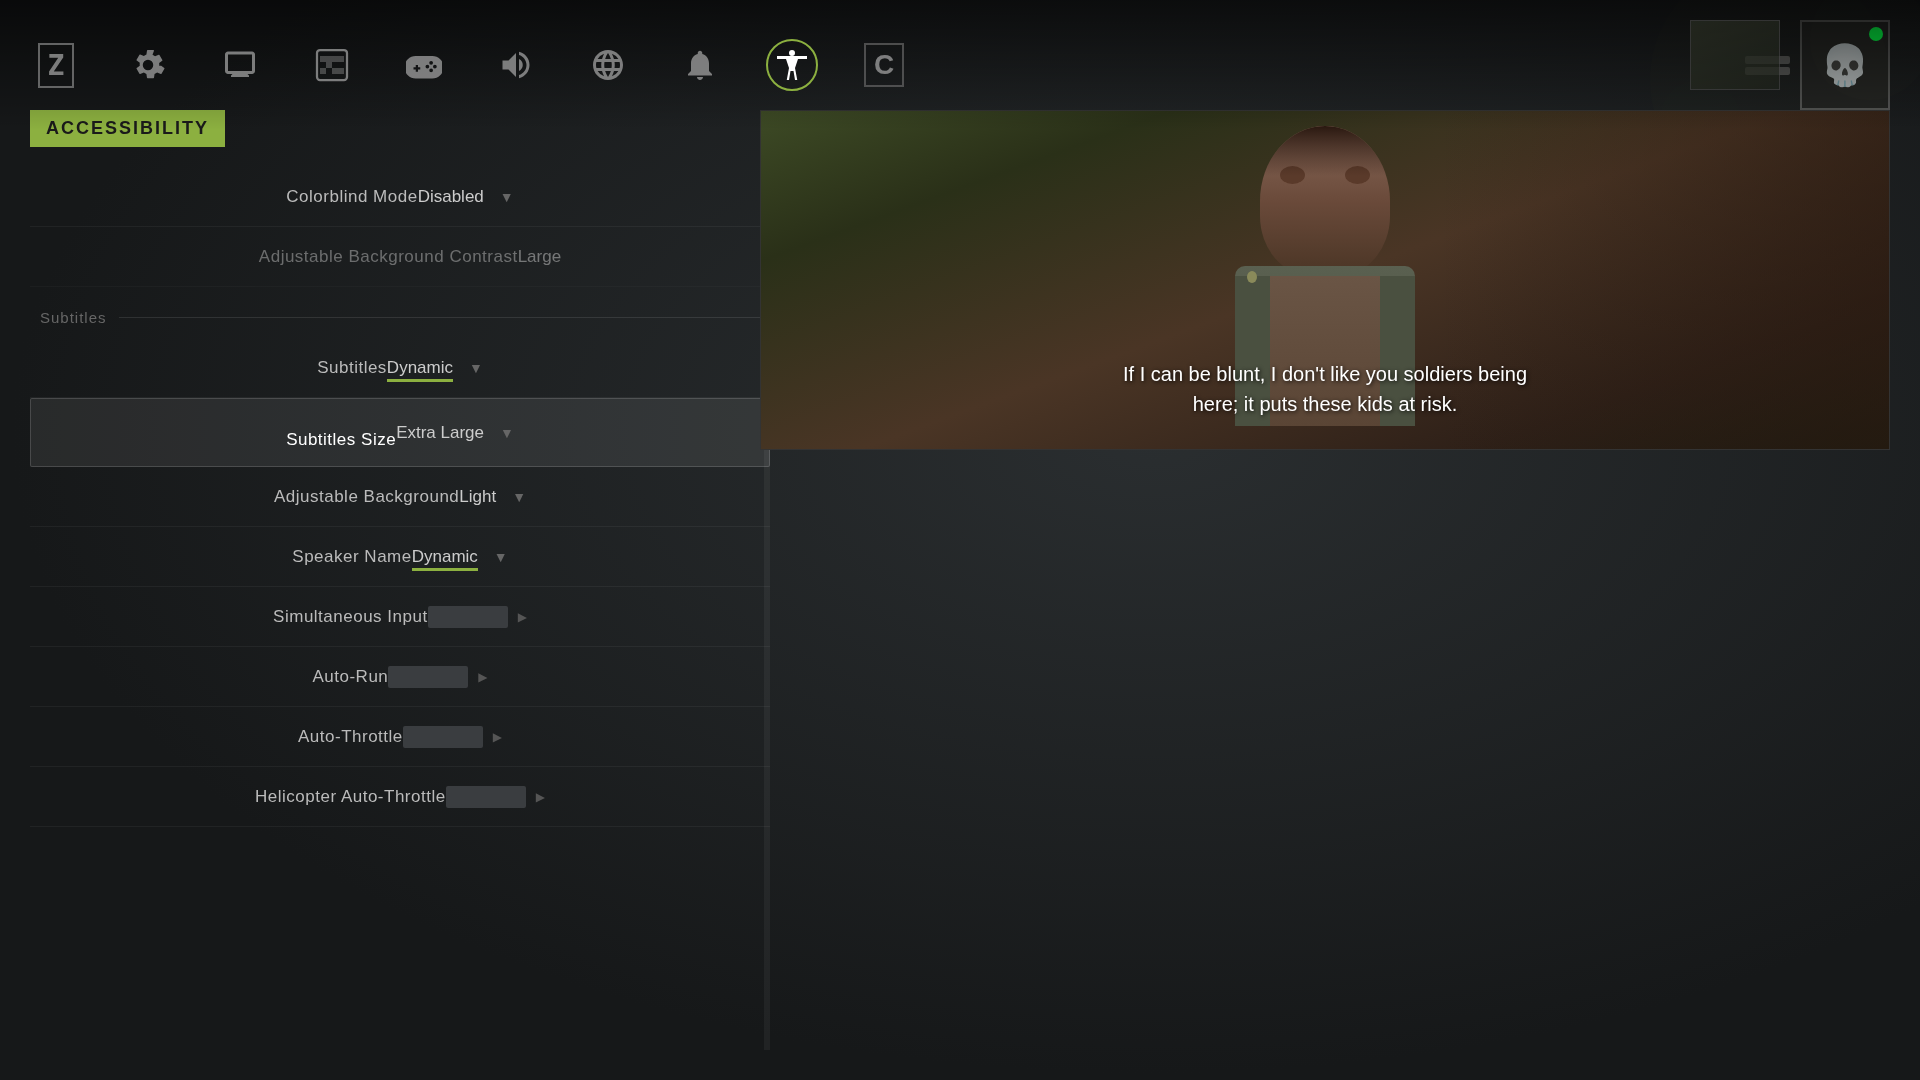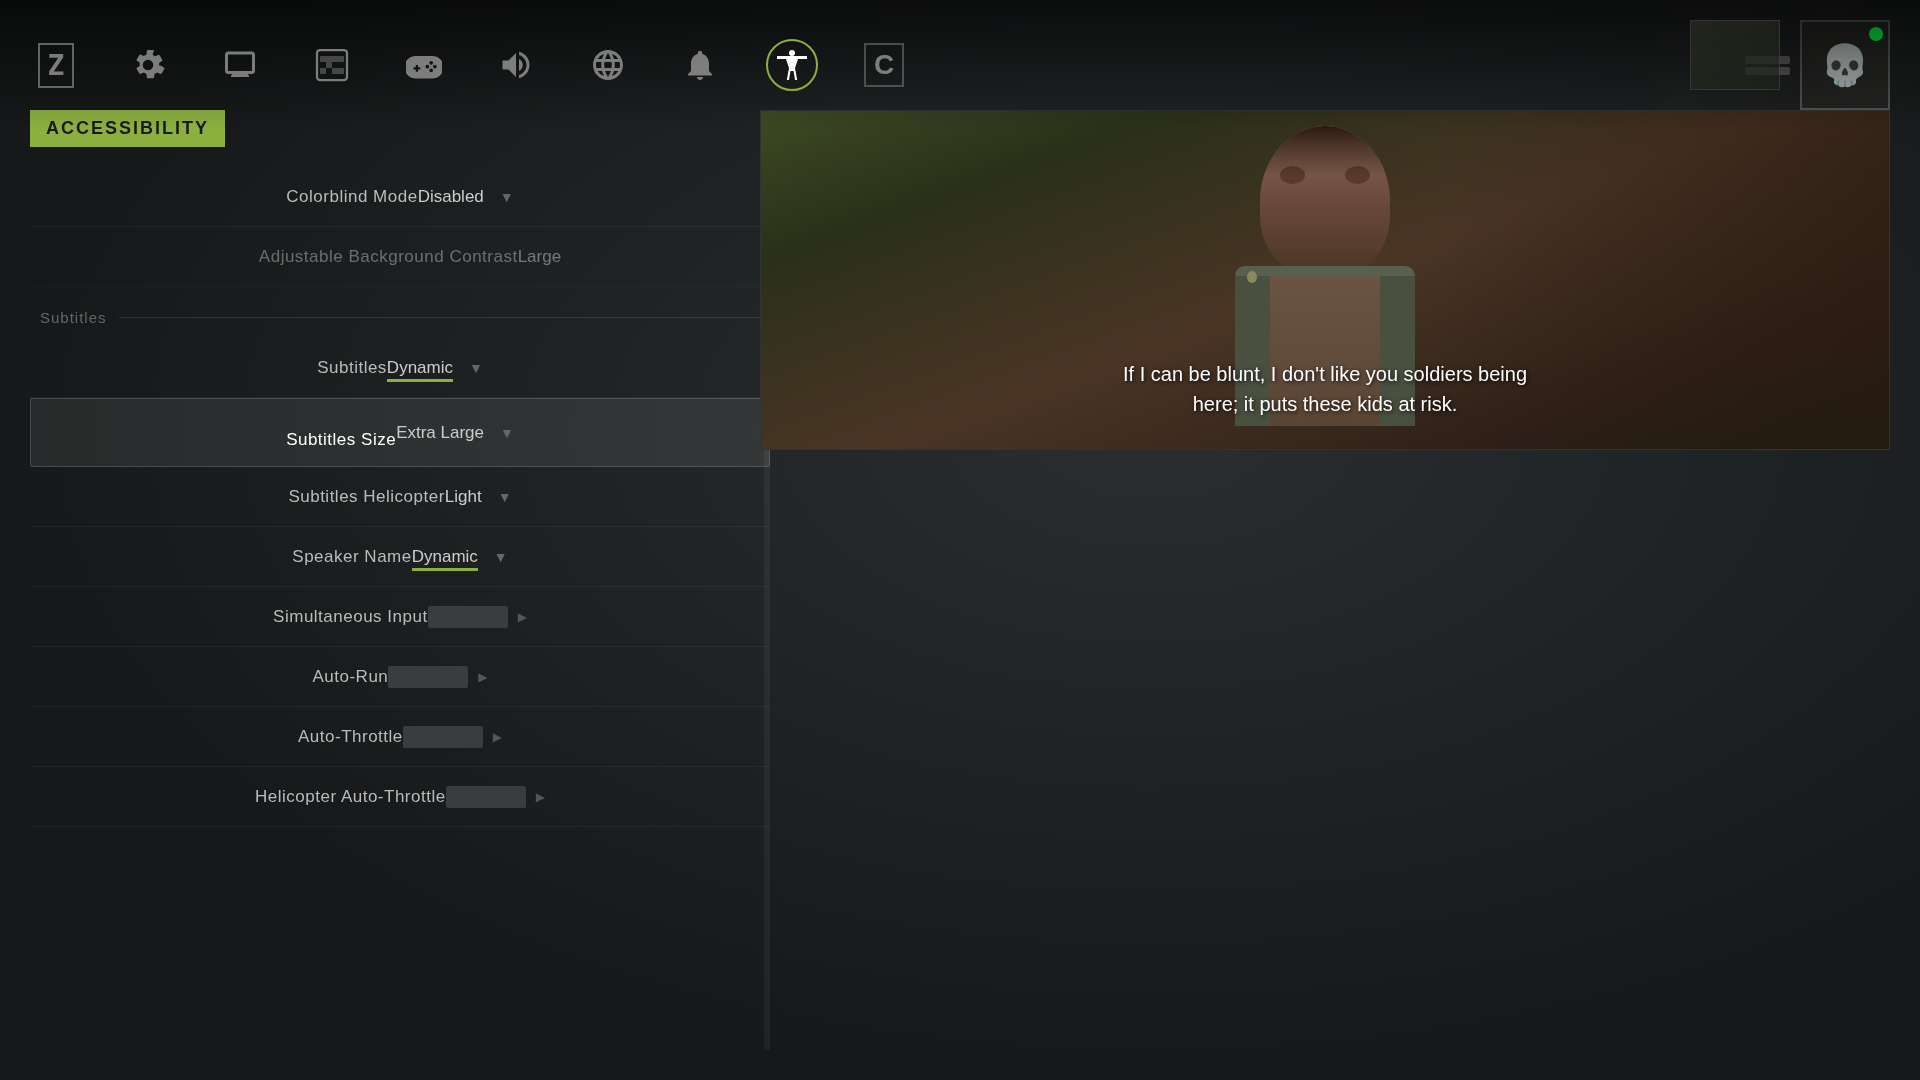--- a/index.html
+++ b/index.html
@@ -438,21 +438,21 @@
   <div class="setting-row selected">
     <span class="setting-label" style="color:#fff;">Subtitles Size</span>
     <div class="setting-value">
       <span>Extra Large</span>
       <span class="chevron">▼</span>
     </div>
   </div>
 
   
   <div class="setting-row">
-    <span class="setting-label">Subtitles Helicopter</span>
+    <span class="setting-label">Adjustable Background</span>
     <div class="setting-value">
       <span>Light</span>
       <span class="chevron">▼</span>
     </div>
   </div>
 
   
   <div class="setting-row">
     <span class="setting-label">Speaker Name</span>
     <div class="setting-value">

